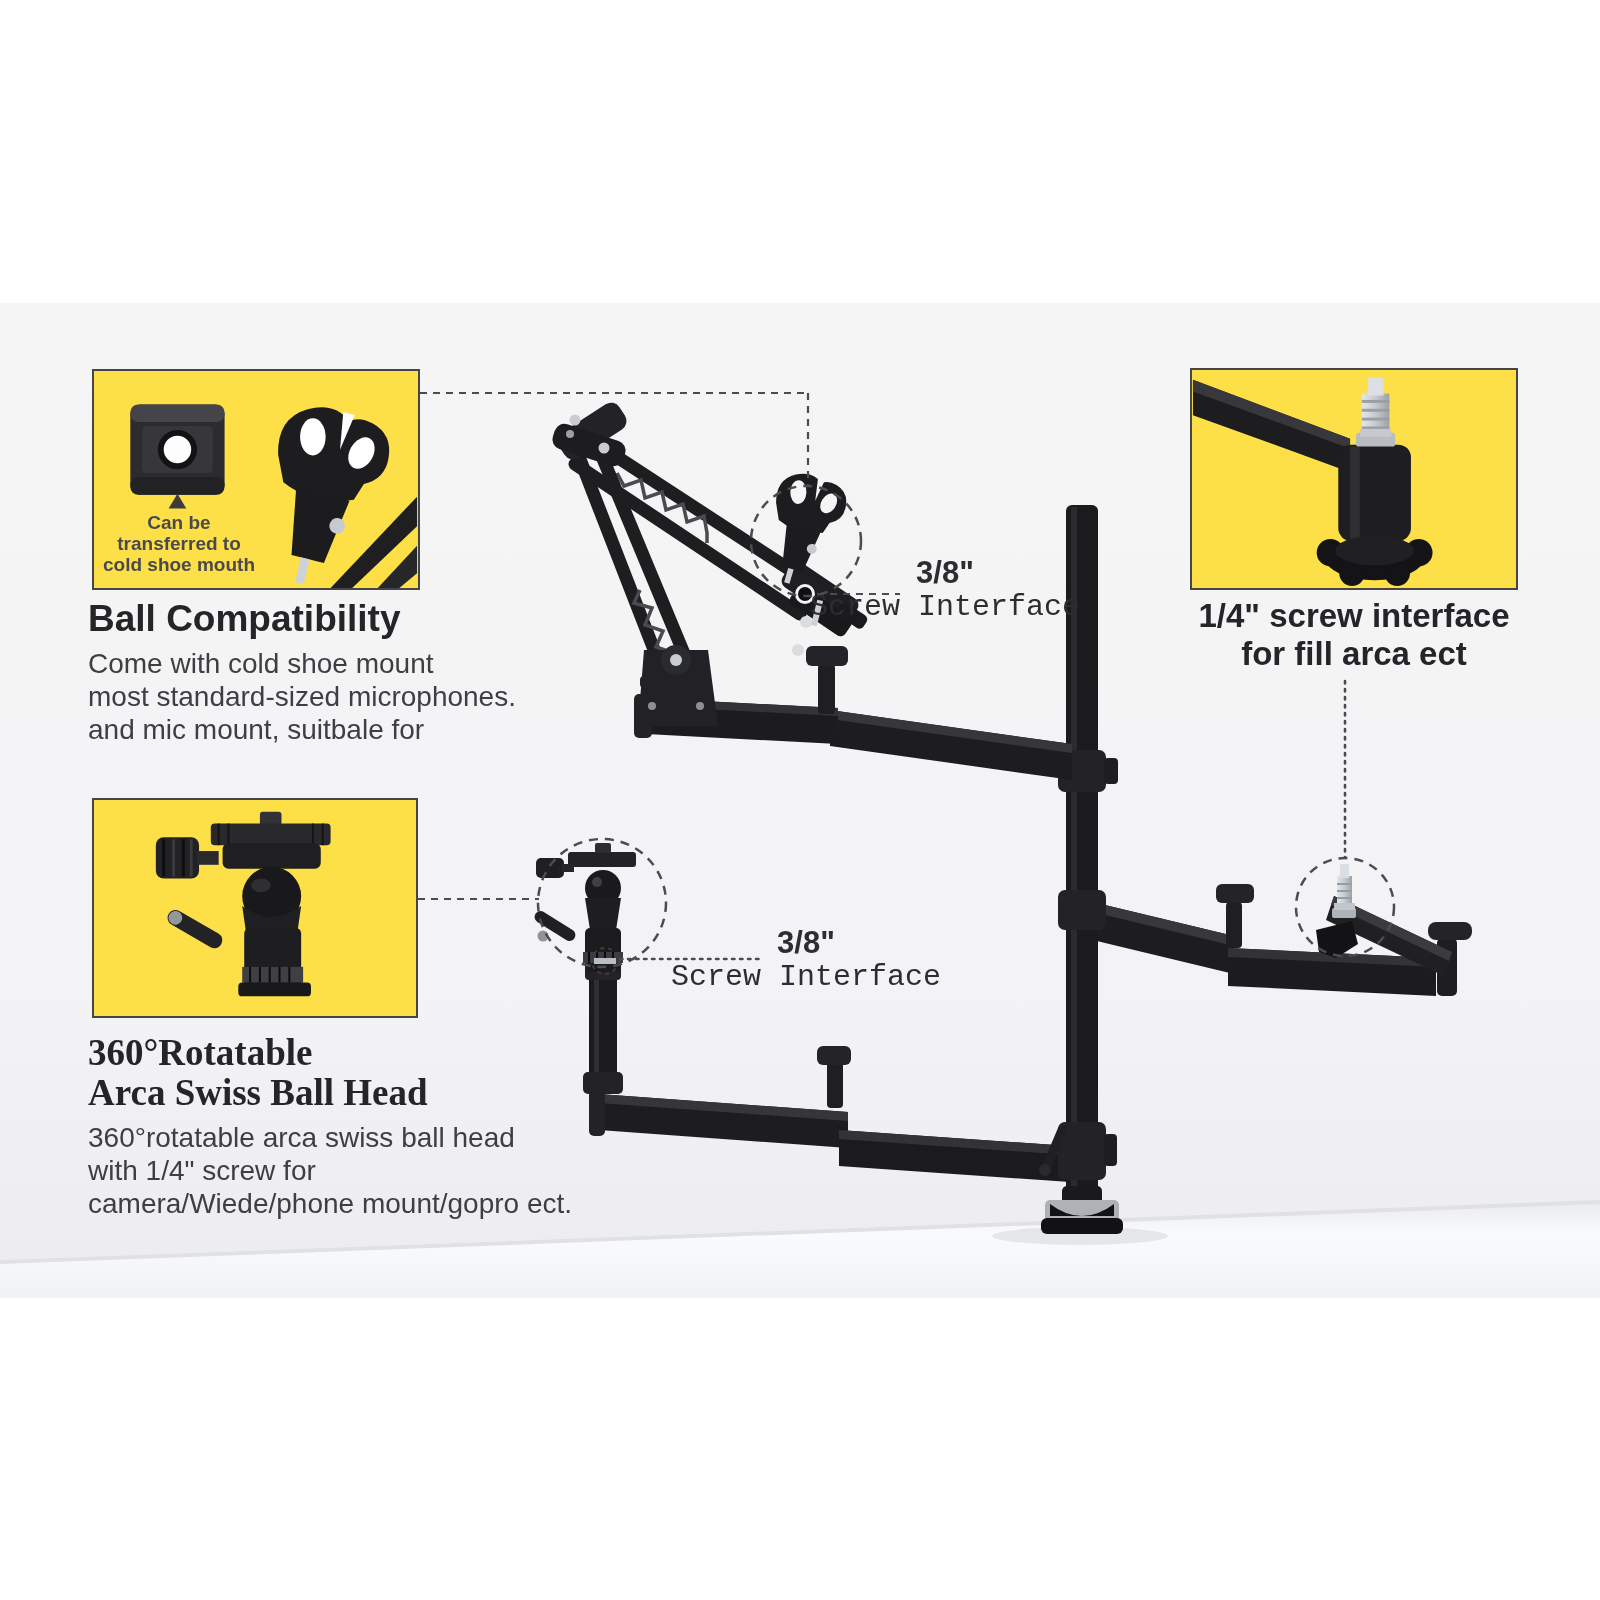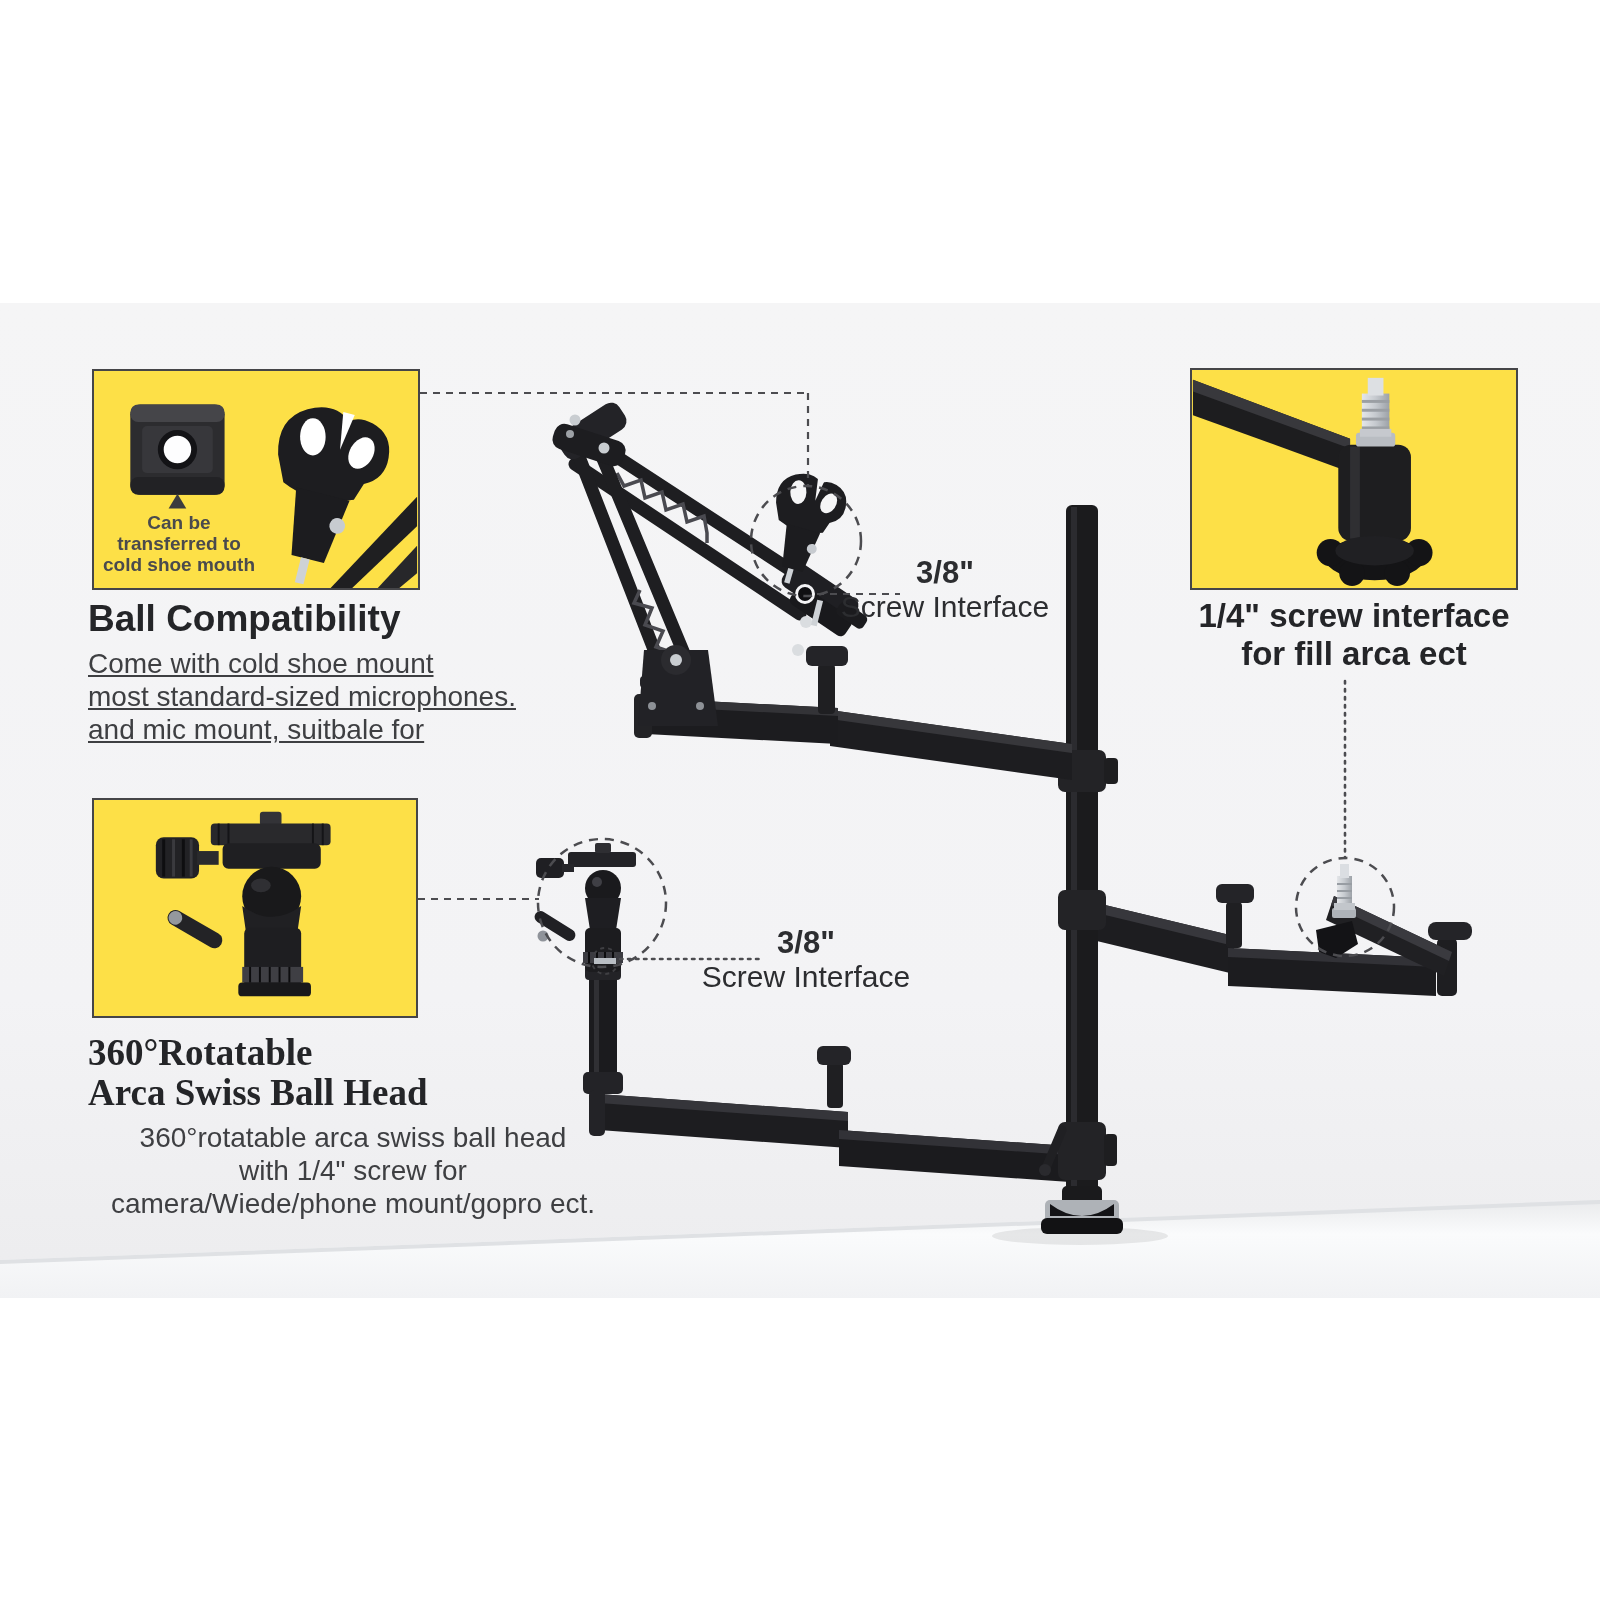--- a/index.html
+++ b/index.html
@@ -13,25 +13,25 @@
   #box-screw{left:1190px;top:368px;width:328px;height:222px;}
   #box-ball{left:92px;top:798px;width:326px;height:220px;}
   .box-art{position:absolute;left:0;top:0;width:100%;height:100%;}
   .shoe-note{position:absolute;left:4px;top:141px;width:162px;text-align:center;
              font-size:19px;line-height:21px;font-weight:600;color:#4a4a4d;}
   .heading{position:absolute;font-weight:700;color:#242528;}
   #h-mic{left:88px;top:598px;font-size:37px;line-height:41px;}
   #h-ball{left:88px;top:1033px;font-size:37px;line-height:40px;font-family:Liberation Serif, serif;}
   #h-screw{left:1164px;top:597px;width:380px;text-align:center;font-size:33px;line-height:38px;font-weight:700;color:#242528;}
   .body-text{position:absolute;font-size:28px;line-height:33px;color:#3e3f42;}
-  #body-mic{left:88px;top:647px;width:470px;text-decoration:underline;}
-  #body-ball{left:88px;top:1121px;width:530px;text-align:center;}
+  #body-mic{left:88px;top:647px;width:470px;}
+  #body-ball{left:88px;top:1121px;width:530px;}
   .screw-label{position:absolute;width:300px;text-align:center;color:#2c2d30;}
   .screw-label .size{font-size:31px;line-height:34px;font-weight:600;}
-  .screw-label .cap{font-size:30px;line-height:34px;font-weight:500;}
+  .screw-label .cap{font-size:30px;line-height:34px;font-weight:500;font-family:Liberation Mono, monospace;}
   #lbl-top{left:795px;top:556px;}
   #lbl-bottom{left:656px;top:926px;}
 </style>
 </head>
 <body>
 
 <div class="page">
 
   <div class="stage"></div>
 

